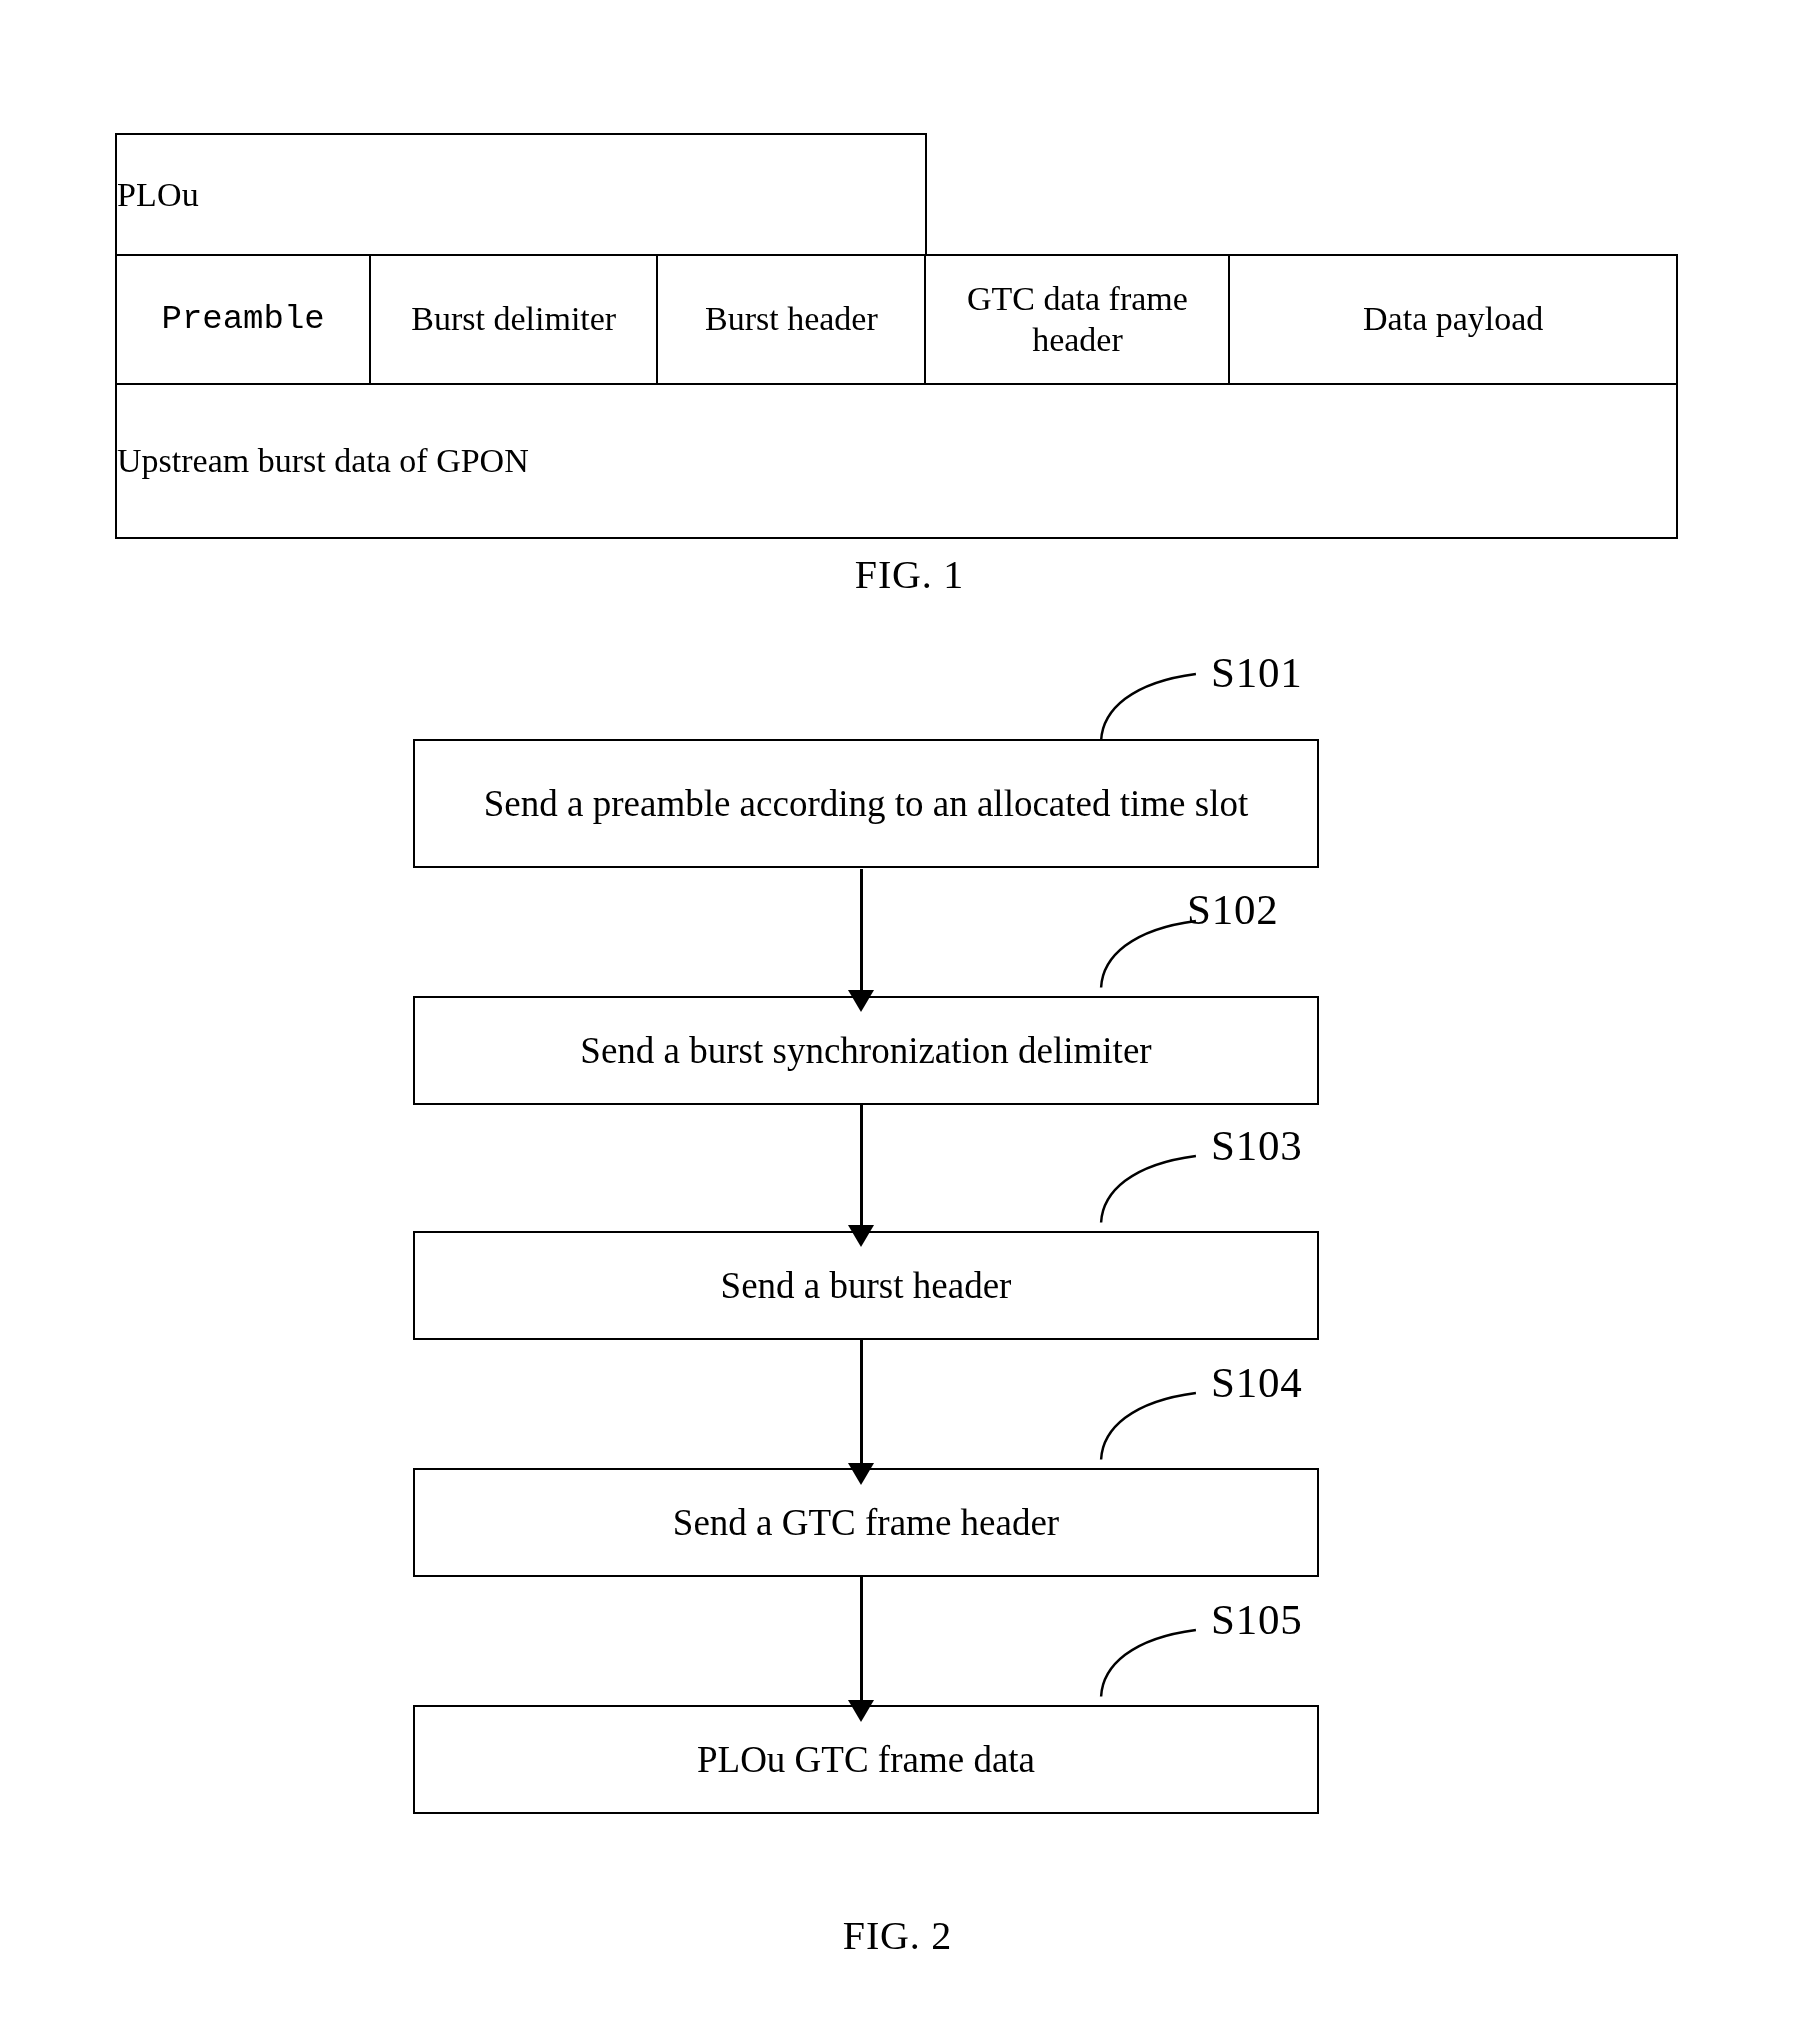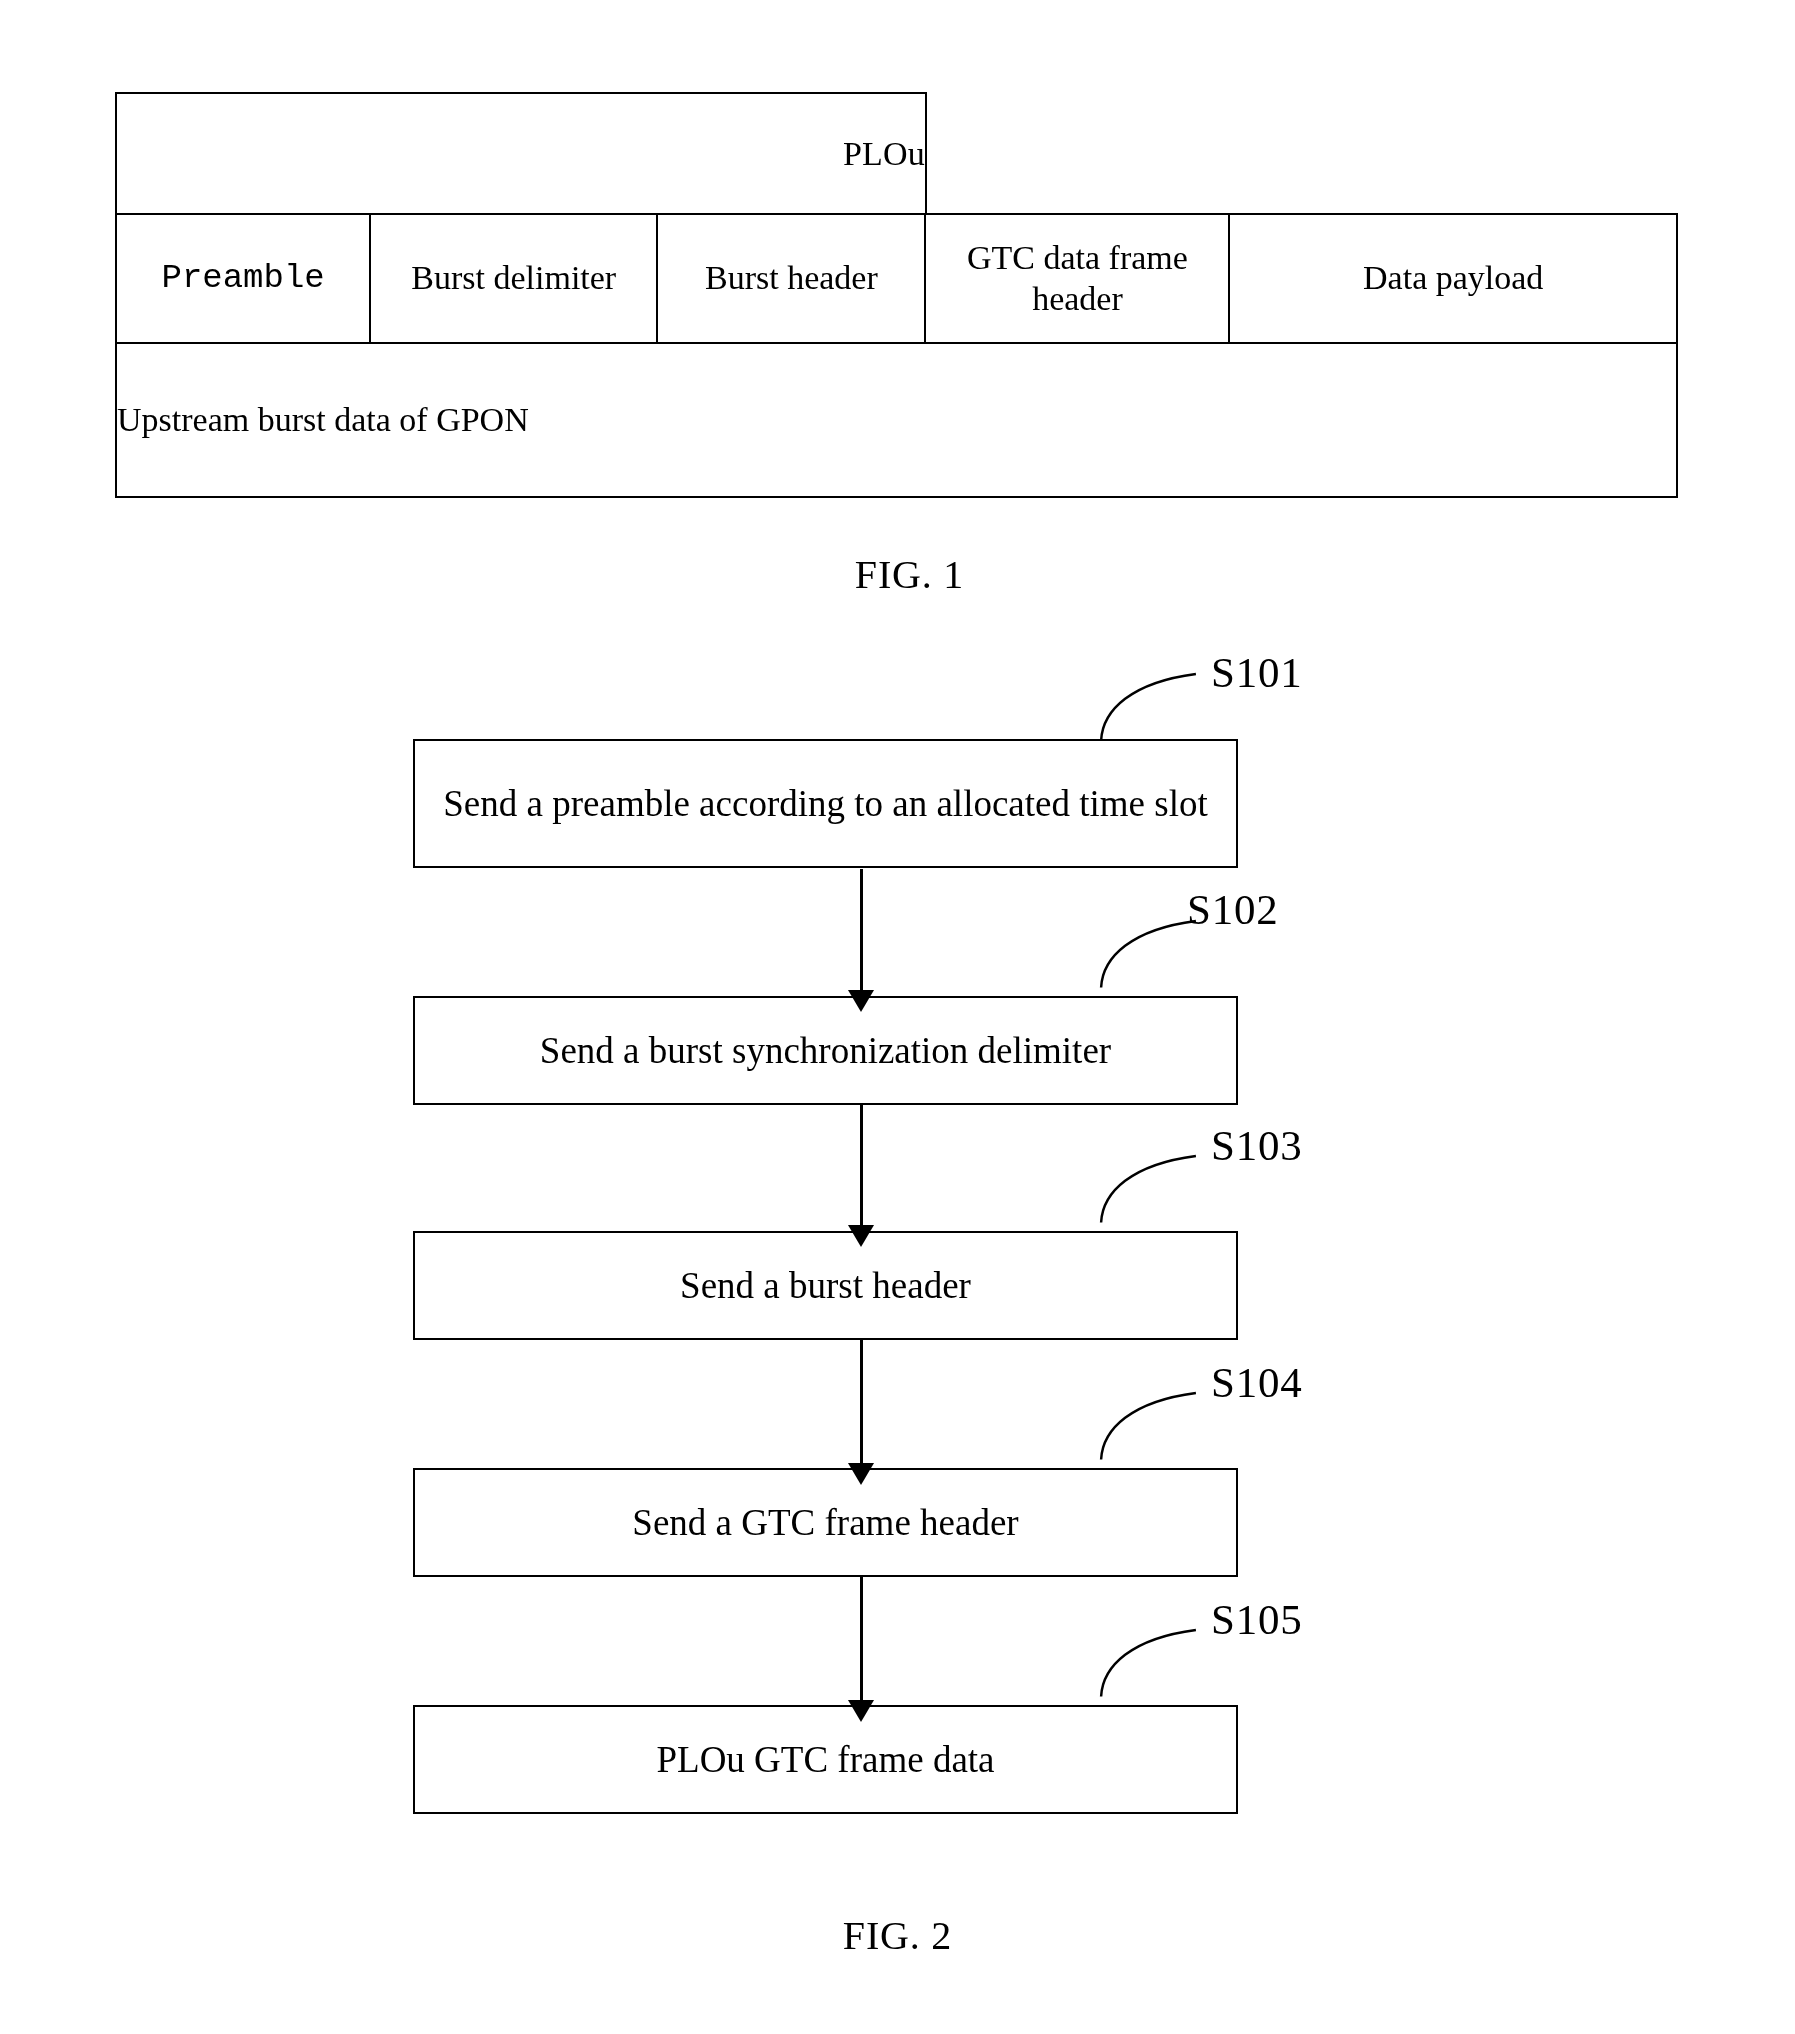--- a/index.html
+++ b/index.html
@@ -36,21 +36,22 @@
   
   .f1-row1 {
     position: relative;
     height: 121px;
     width: 812px;
     box-sizing: border-box;
     border: 2.5px solid #000;
     border-bottom: none;
     display: flex;
     align-items: center;
-    justify-content: flex-end;
+    justify-content: flex-start;
+    margin-top: 41px;
   }
   .f1-row1 .cell-text {
     font-size: 34px;
     line-height: 1.15;
     letter-spacing: 0.2px;
   }
 
   
   .f1-row2 {
     position: relative;
@@ -110,21 +111,21 @@
     position: absolute;
     left: 0;
     top: 635px;
     width: 1795px;
     height: 1400px;
   }
 
   .f2-step {
     position: absolute;
     left: 413px;
-    width: 825px;
+    width: 906px;
     box-sizing: border-box;
     border: 2.5px solid #000;
     display: flex;
     align-items: center;
     justify-content: center;
     text-align: center;
     font-size: 37px;
     line-height: 1.22;
     padding: 8px 15px;
   }

